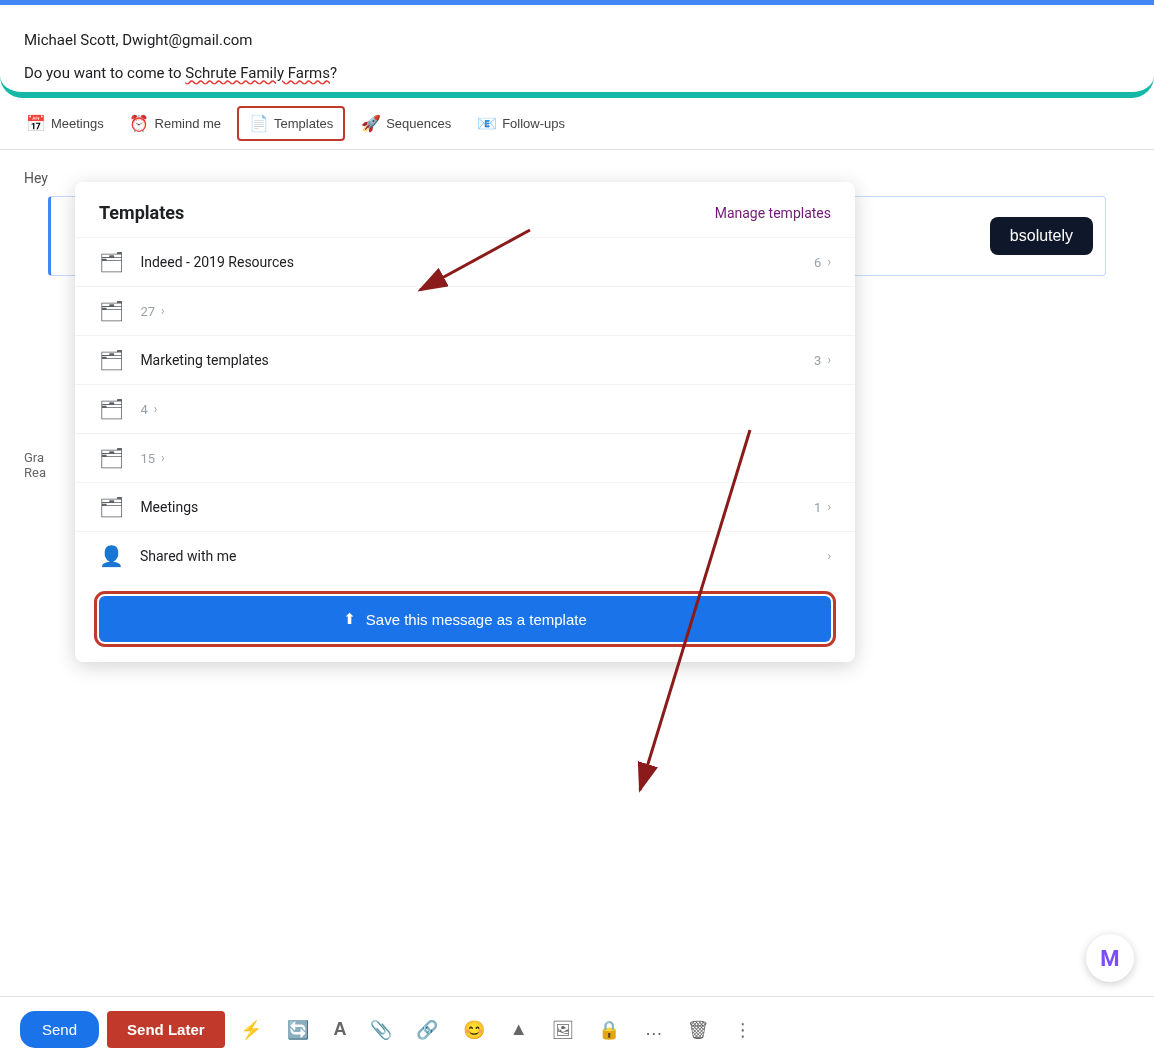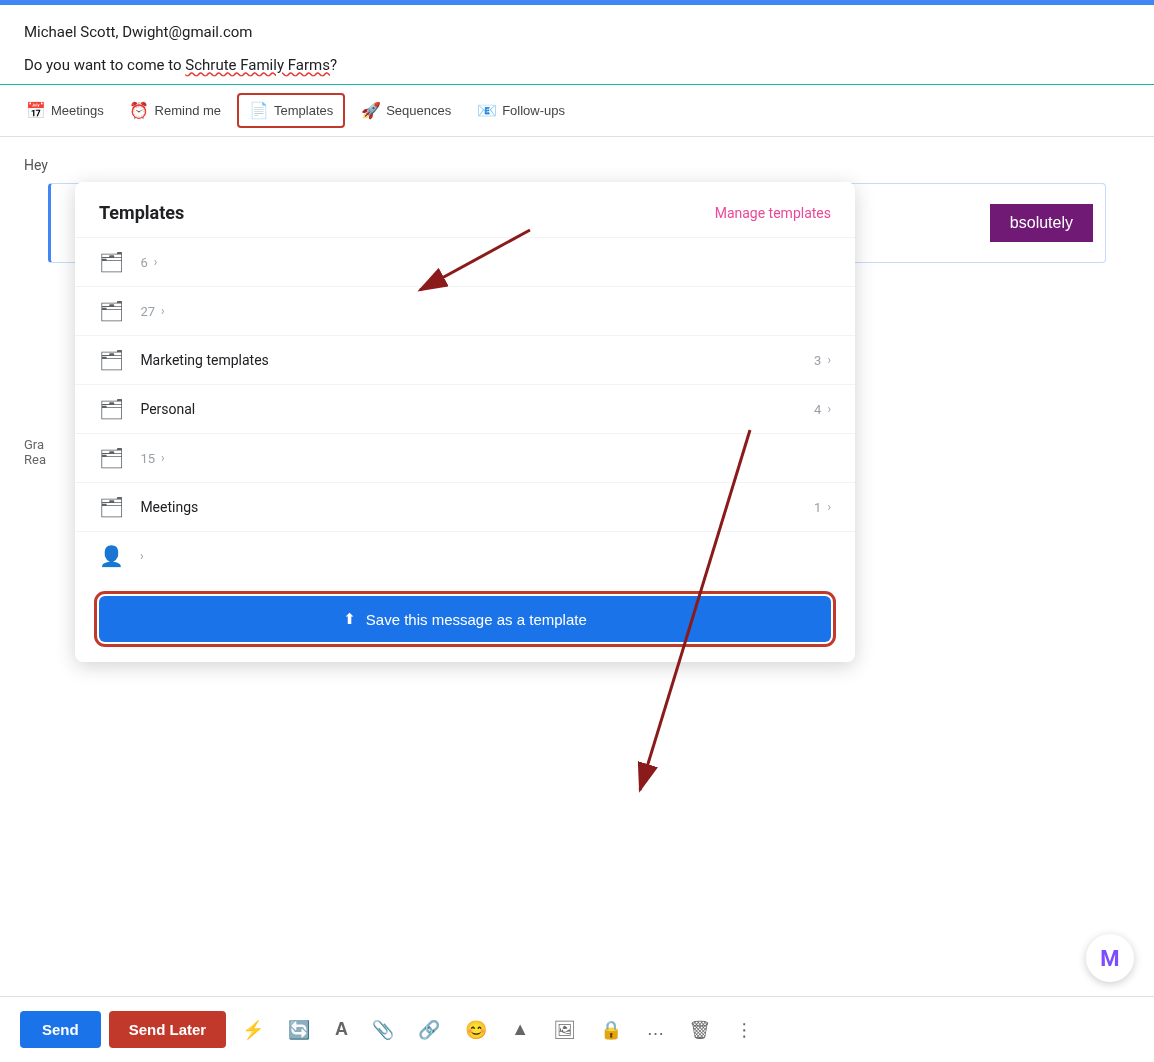--- a/index.html
+++ b/index.html
@@ -14,22 +14,23 @@
 
     
     .top-bar {
       height: 5px;
       background: #4285f4;
       width: 100%;
     }
 
     
     .email-header {
-      padding: 18px 24px 10px 24px;
-      border-bottom: 1px solid #14b8a6;
+      padding: 26px 24px 10px 24px;
+      border-bottom: 6px solid #14b8a6;
+      border-radius: 22px;
     }
 
     .email-to {
       font-size: 15px;
       color: #202124;
       margin-bottom: 14px;
     }
 
     .email-subject {
       font-size: 15px;
@@ -93,24 +94,24 @@
       border-radius: 4px;
       min-height: 80px;
       position: relative;
     }
 
     .absolutely-btn {
       position: absolute;
       right: 12px;
       top: 50%;
       transform: translateY(-50%);
-      background: #701a75;
+      background: #0f172a;
       color: #fff;
       border: none;
-      border-radius: 0;
+      border-radius: 8px;
       padding: 10px 20px;
       font-size: 16px;
       cursor: pointer;
       font-weight: 500;
     }
 
     
     .prev-email {
       padding: 20px 24px;
       color: #666;
@@ -128,25 +129,25 @@
       padding: 14px 20px;
       background: #fff;
       border-top: 1px solid #e0e0e0;
       gap: 8px;
     }
 
     .send-btn {
       background: #1a73e8;
       color: #fff;
       border: none;
-      border-radius: 4px;
+      border-radius: 15px;
       padding: 10px 22px;
       font-size: 15px;
       cursor: pointer;
-      font-weight: 700;
+      font-weight: 400;
     }
 
     .send-later-btn {
       background: #c0392b;
       color: #fff;
       border: none;
       border-radius: 4px;
       padding: 10px 20px;
       font-size: 15px;
       cursor: pointer;
@@ -202,21 +203,21 @@
       padding: 20px 24px 14px 24px;
     }
 
     .templates-title {
       font-size: 18px;
       font-weight: 700;
       color: #202124;
     }
 
     .manage-link {
-      color: #ec4899;
+      color: #701a75;
       font-size: 14px;
       cursor: pointer;
       text-decoration: none;
       padding-left: 43px;
     }
 
     .template-item {
       display: flex;
       align-items: center;
       padding: 12px 24px;
@@ -347,59 +348,60 @@
 </div>
 
 <div class="templates-dropdown">
   <div class="templates-header">
     <span class="templates-title">Templates</span>
     <a class="manage-link">Manage templates</a>
   </div>
 
   <div class="template-item">
     <span class="folder-icon">🗂</span>
+    <span class="template-name">Indeed - 2019 Resources</span>
     <span class="template-count">6</span>
     <span class="chevron">›</span>
   </div>
 
   <div class="template-item">
     <span class="folder-icon">🗂</span>
     <span class="template-count">27</span>
     <span class="chevron">›</span>
   </div>
 
   <div class="template-item">
     <span class="folder-icon">🗂</span>
     <span class="template-name">Marketing templates</span>
     <span class="template-count">3</span>
     <span class="chevron">›</span>
   </div>
 
   <div class="template-item">
     <span class="folder-icon">🗂</span>
-    <span class="template-name">Personal</span>
     <span class="template-count">4</span>
     <span class="chevron">›</span>
   </div>
 
   <div class="template-item">
     <span class="folder-icon">🗂</span>
     <span class="template-count">15</span>
     <span class="chevron">›</span>
   </div>
 
   <div class="template-item">
     <span class="folder-icon">🗂</span>
     <span class="template-name">Meetings</span>
     <span class="template-count">1</span>
     <span class="chevron">›</span>
   </div>
 
   <div class="template-item">
     <span class="shared-icon">👤</span>
+    <span class="template-name">Shared with me</span>
     <span class="chevron">›</span>
   </div>
 
   <button class="save-template-btn save-btn-outline">
     <span>⬆</span>
     <span>Save this message as a template</span>
   </button>
 </div>
 
 <svg class="annotation-arrows" viewBox="0 0 1154 1062">

